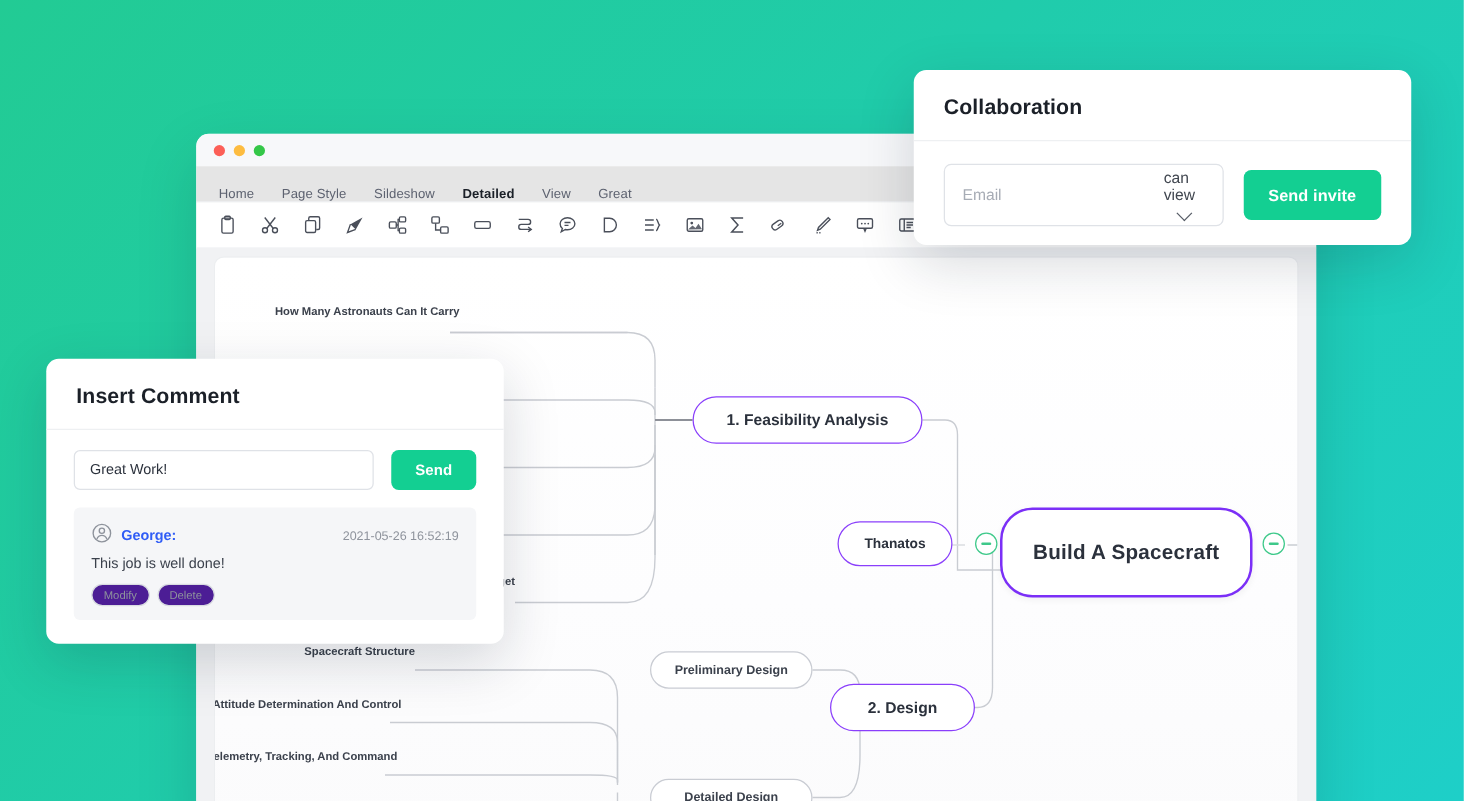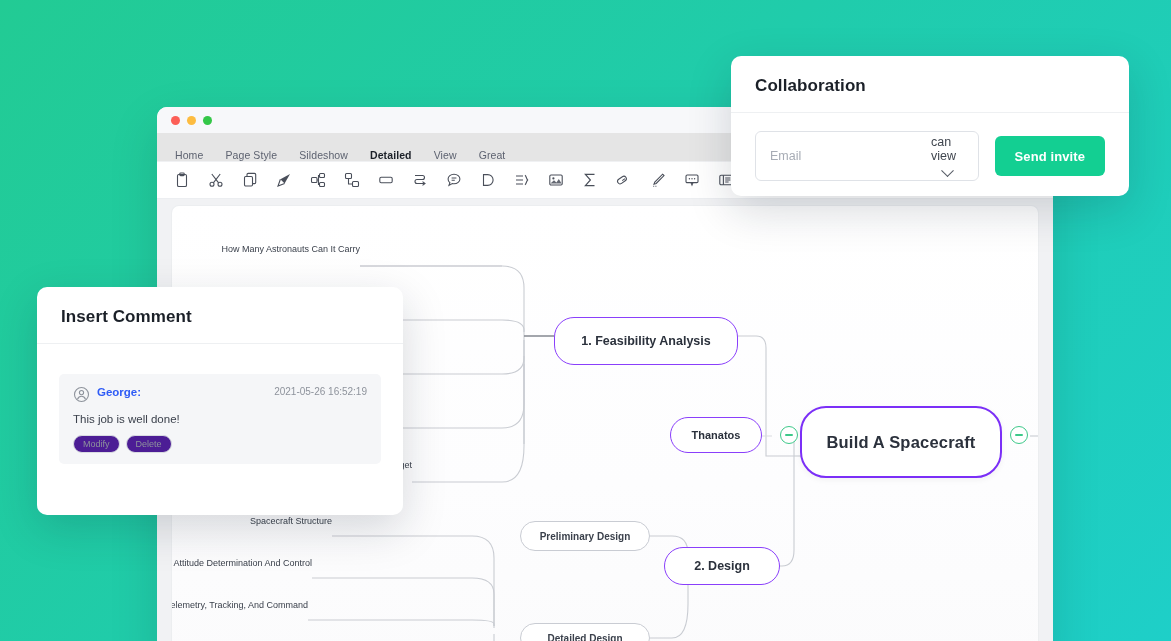--- a/index.html
+++ b/index.html
@@ -112,21 +112,21 @@
   .node.lvl1.small { font-size: 11px; }
   .node.lvl2 {
     border: 1.2px solid #c9ccd3;
     border-radius: 17px;
     font-size: 10px;
     color: #3b414c;
   }
   .leaf-label {
     position: absolute;
     font-size: 9px;
-    font-weight: normal;
+    font-weight: bold;
     color: #3b414c;
     white-space: nowrap;
     text-align: right;
   }
   .collapse-btn {
     position: absolute;
     width: 18px; height: 18px;
     border-radius: 50%;
     border: 1.4px solid #3ec98a;
     background: #ffffff;
@@ -217,21 +217,21 @@
     color: #2b313c;
     outline: none;
   }
   .btn-send { height: 32px; width: 68px; font-size: 12px; }
   .comment-card {
     margin-top: 14px;
     background: #f5f6f8;
     border-radius: 5px;
     padding: 12px 14px 11px 14px;
   }
-  .cc-top { display: flex; align-items: flex-start; }
+  .cc-top { display: flex; align-items: flex-end; }
   .avatar-ic { width: 17px; height: 17px; margin-right: 7px; color: #8e939c; }
   .cc-author { font-size: 11.5px; font-weight: bold; color: #2f5cf6; }
   .cc-time { margin-left: auto; font-size: 10px; color: #8e939c; }
   .cc-text { margin-top: 10px; font-size: 11.5px; color: #3b414c; }
   .cc-actions { margin-top: 10px; display: flex; gap: 6px; }
   .pill {
     border: 1px solid #d9dce1;
     border-radius: 10px;
     background: #4c1d95;
     color: #8e939c;
@@ -422,21 +422,21 @@
       <div class="leaf-label" style="left:48px;  top:38px;  width:140px;">How Many Astronauts Can It Carry</div>
       <div class="leaf-label" style="left:22px;  top:92px;  width:166px;">How Long Would It Take To Get To Jupiter</div>
       <div class="leaf-label" style="left:66px;  top:146px; width:142px;">onauts Complete The Mission</div>
       <div class="leaf-label" style="left:66px;  top:200px; width:142px;">n It Safely Land Back On Earth</div>
       <div class="leaf-label" style="left:148px; top:254px; width:92px;">Budget</div>
 
       <div class="leaf-label" style="left:10px;  top:310px; width:150px;">Spacecraft Structure</div>
       <div class="leaf-label" style="left:-2px;  top:352px; width:142px;">Attitude Determination And Control</div>
       <div class="leaf-label" style="left:-6px;  top:394px; width:142px;">Telemetry, Tracking, And Command</div>
 
-      <div class="node lvl1" style="left:382px; top:111px; width:184px; height:48px;">1. Feasibility Analysis</div>
+      <div class="node lvl1" style="left:382px; top:111px; width:184px; height:38px;">1. Feasibility Analysis</div>
 
       <div class="node lvl1" style="left:492px; top:341px; width:116px; height:38px;">2. Design</div>
 
       <div class="node lvl2" style="left:348px; top:315px; width:130px; height:30px;">Preliminary Design</div>
 
       <div class="node lvl2" style="left:348px; top:417px; width:130px; height:30px;">Detailed Design</div>
 
       <div class="node lvl1 small" style="left:498px; top:211px; width:92px; height:36px;">Thanatos</div>
 
       <div class="node root" style="left:628px; top:200px; width:202px; height:72px;">Build A Spacecraft</div>
@@ -467,20 +467,24 @@
     </div>
     <button class="btn-green btn-send-invite">Send invite</button>
   </div>
 </div>
 
 <div class="panel comment-panel">
   <div class="panel-head">
     <div class="panel-title">Insert Comment</div>
   </div>
   <div class="comment-body">
+    <div class="comment-row">
+      <input class="comment-input" type="text" value="Great Work!" style="">
+      <button class="btn-green btn-send">Send</button>
+    </div>
 
     <div class="comment-card">
       <div class="cc-top">
         <span class="avatar-ic">
           <svg width="17" height="17" viewBox="0 0 17 17" fill="none" stroke="currentColor" stroke-width="1.1">
             <circle cx="8.5" cy="8.5" r="7"></circle>
               <circle cx="8.5" cy="6.6" r="2.1"></circle>
             <path d="M4.5 13.2c.8-1.9 2.3-2.9 4-2.9s3.2 1 4 2.9"></path>
           </svg>
         </span>

